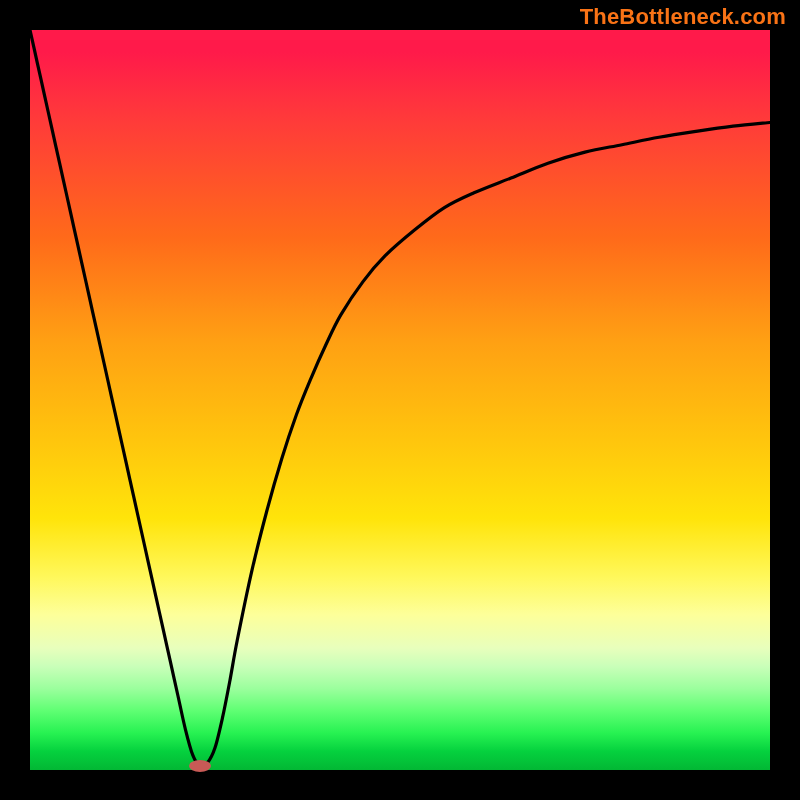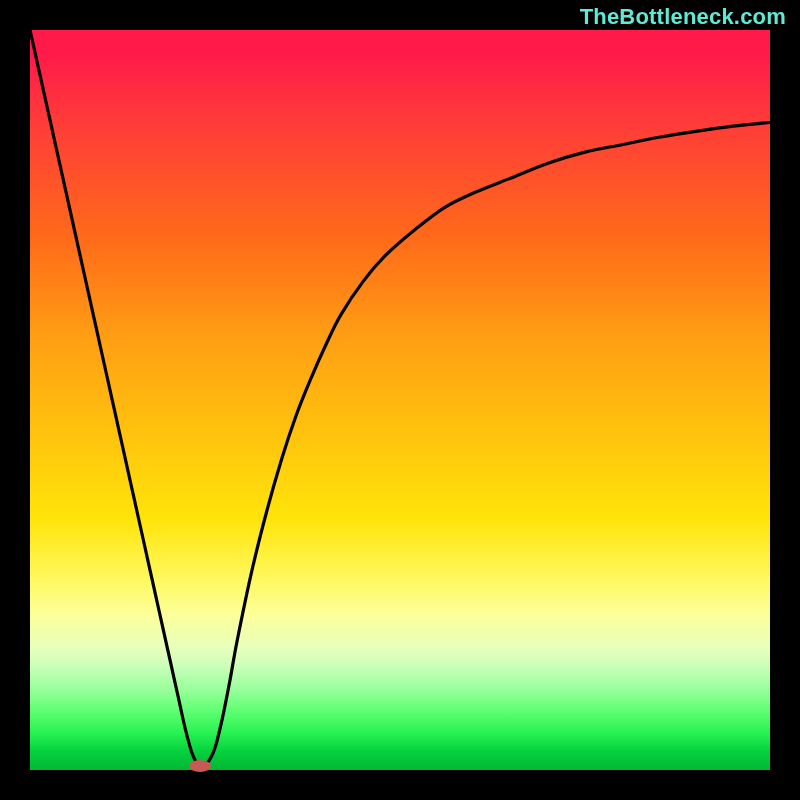--- a/index.html
+++ b/index.html
@@ -41,21 +41,21 @@
       #02b734 100%
     );
   }
   .watermark {
     position: absolute;
     top: 4px;
     right: 14px;
     font-family: Arial, Helvetica, sans-serif;
     font-size: 22px;
     font-weight: 600;
-    color: #5eead4;
+    color: #f97316;
     letter-spacing: 0.2px;
     user-select: none;
   }
   svg.curve {
     position: absolute;
     left: 0;
     top: 0;
     width: 740px;
     height: 740px;
   }

